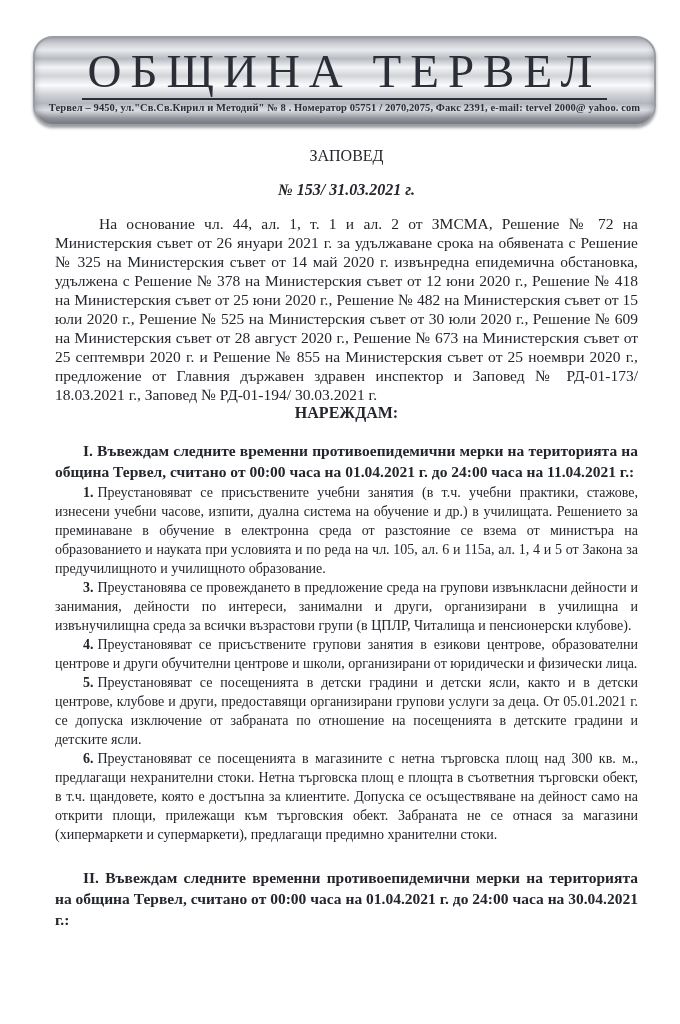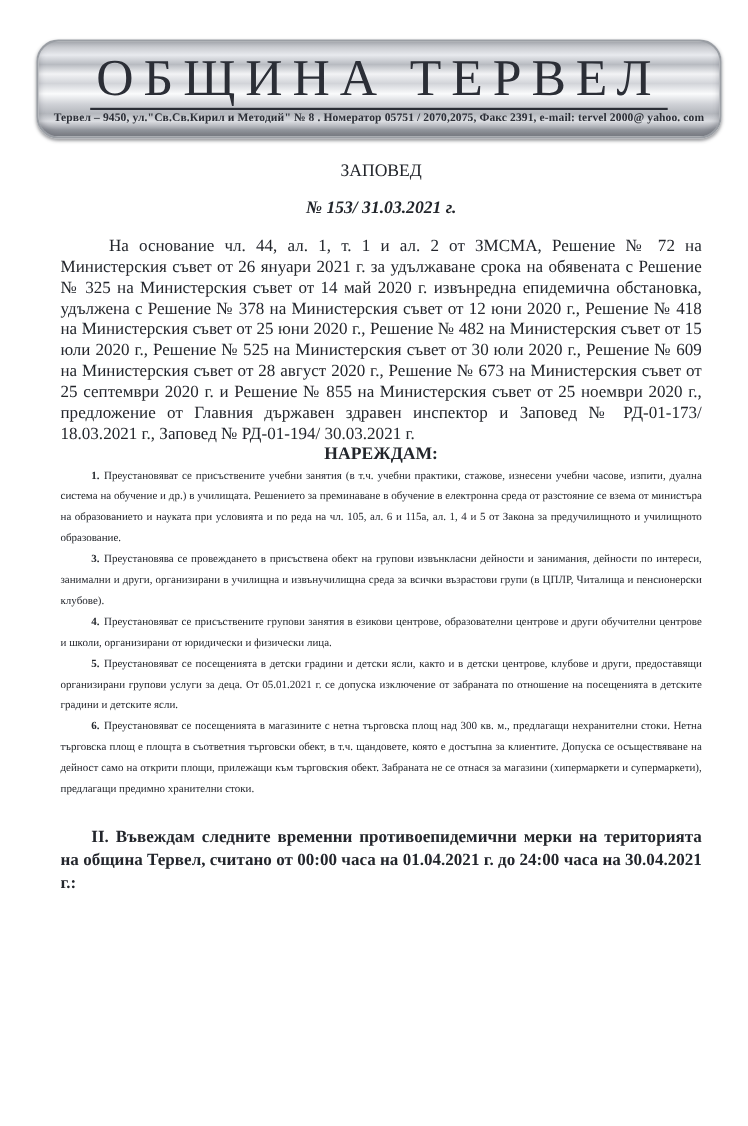--- a/index.html
+++ b/index.html
@@ -82,21 +82,21 @@
   .section-heading {
     font-weight: bold;
     font-size: 15.5px;
     line-height: 21px;
     text-align: justify;
     text-indent: 28px;
     margin-top: 18px;
   }
   .items { margin-top: 1px; }
   .item {
-    font-size: 10px;
+    font-size: 14px;
     line-height: 19px;
     text-align: justify;
     text-indent: 28px;
     margin: 0;
   }
   .item-num { font-weight: bold; margin-right: 4px; }
   .section2 { margin-top: 23px; }
 </style>
 </head>
 <body>
@@ -109,24 +109,25 @@
   </div>
 
   <div class="doc-title">ЗАПОВЕД</div>
 
   <div class="doc-number">№ 153/ 31.03.2021 г.</div>
 
   <p class="para indent-basis">На основание чл. 44, ал. 1, т. 1 и ал. 2 от ЗМСМА, Решение № 72 на Министерския съвет от 26 януари 2021 г. за удължаване срока на обявената с Решение № 325 на Министерския съвет от 14 май 2020 г. извънредна епидемична обстановка, удължена с Решение № 378 на Министерския съвет от 12 юни 2020 г., Решение № 418 на Министерския съвет от 25 юни 2020 г., Решение № 482 на Министерския съвет от 15 юли 2020 г., Решение № 525 на Министерския съвет от 30 юли 2020 г., Решение № 609 на Министерския съвет от 28 август 2020 г., Решение № 673 на Министерския съвет от 25 септември 2020 г. и Решение № 855 на Министерския съвет от 25 ноември 2020 г., предложение от Главния държавен здравен инспектор и Заповед № РД-01-173/ 18.03.2021 г., Заповед № РД-01-194/ 30.03.2021 г.</p>
 
   <div class="command">НАРЕЖДАМ:</div>
 
+  <p class="section-heading">I. Въвеждам следните временни противоепидемични мерки на територията на община Тервел, считано от 00:00 часа на 01.04.2021 г. до 24:00 часа на 11.04.2021 г.:</p>
 
   <div class="items">
     <p class="item"><b class="item-num">1.</b><span>Преустановяват се присъствените учебни занятия (в т.ч. учебни практики, стажове, изнесени учебни часове, изпити, дуална система на обучение и др.) в училищата. Решението за преминаване в обучение в електронна среда от разстояние се взема от министъра на образованието и науката при условията и по реда на чл. 105, ал. 6 и 115а, ал. 1, 4 и 5 от Закона за предучилищното и училищното образование.</span></p>
-    <p class="item"><b class="item-num">3.</b><span>Преустановява се провеждането в присъствена обект на групови извънкласни дейности и занимания, дейности по интереси, занимални и други, организирани в училищна и извънучилищна среда за всички възрастови групи (в ЦПЛР, Читалища и пенсионерски клубове).</span></p>
+    <p class="item"><b class="item-num">3.</b><span>Преустановява се провеждането в предложение среда на групови извънкласни дейности и занимания, дейности по интереси, занимални и други, организирани в училищна и извънучилищна среда за всички възрастови групи (в ЦПЛР, Читалища и пенсионерски клубове).</span></p>
     <p class="item"><b class="item-num">4.</b><span>Преустановяват се присъствените групови занятия в езикови центрове, образователни центрове и други обучителни центрове и школи, организирани от юридически и физически лица.</span></p>
     <p class="item"><b class="item-num">5.</b><span>Преустановяват се посещенията в детски градини и детски ясли, както и в детски центрове, клубове и други, предоставящи организирани групови услуги за деца. От 05.01.2021 г. се допуска изключение от забраната по отношение на посещенията в детските градини и детските ясли.</span></p>
     <p class="item"><b class="item-num">6.</b><span>Преустановяват се посещенията в магазините с нетна търговска площ над 300 кв. м., предлагащи нехранителни стоки. Нетна търговска площ е площта в съответния търговски обект, в т.ч. щандовете, която е достъпна за клиентите. Допуска се осъществяване на дейност само на открити площи, прилежащи към търговския обект. Забраната не се отнася за магазини (хипермаркети и супермаркети), предлагащи предимно хранителни стоки.</span></p>
   </div>
 
   <p class="section-heading section2">II. Въвеждам следните временни противоепидемични мерки на територията на община Тервел, считано от 00:00 часа на 01.04.2021 г. до 24:00 часа на 30.04.2021 г.:</p>
 
 </div>
 
 </body></html>

